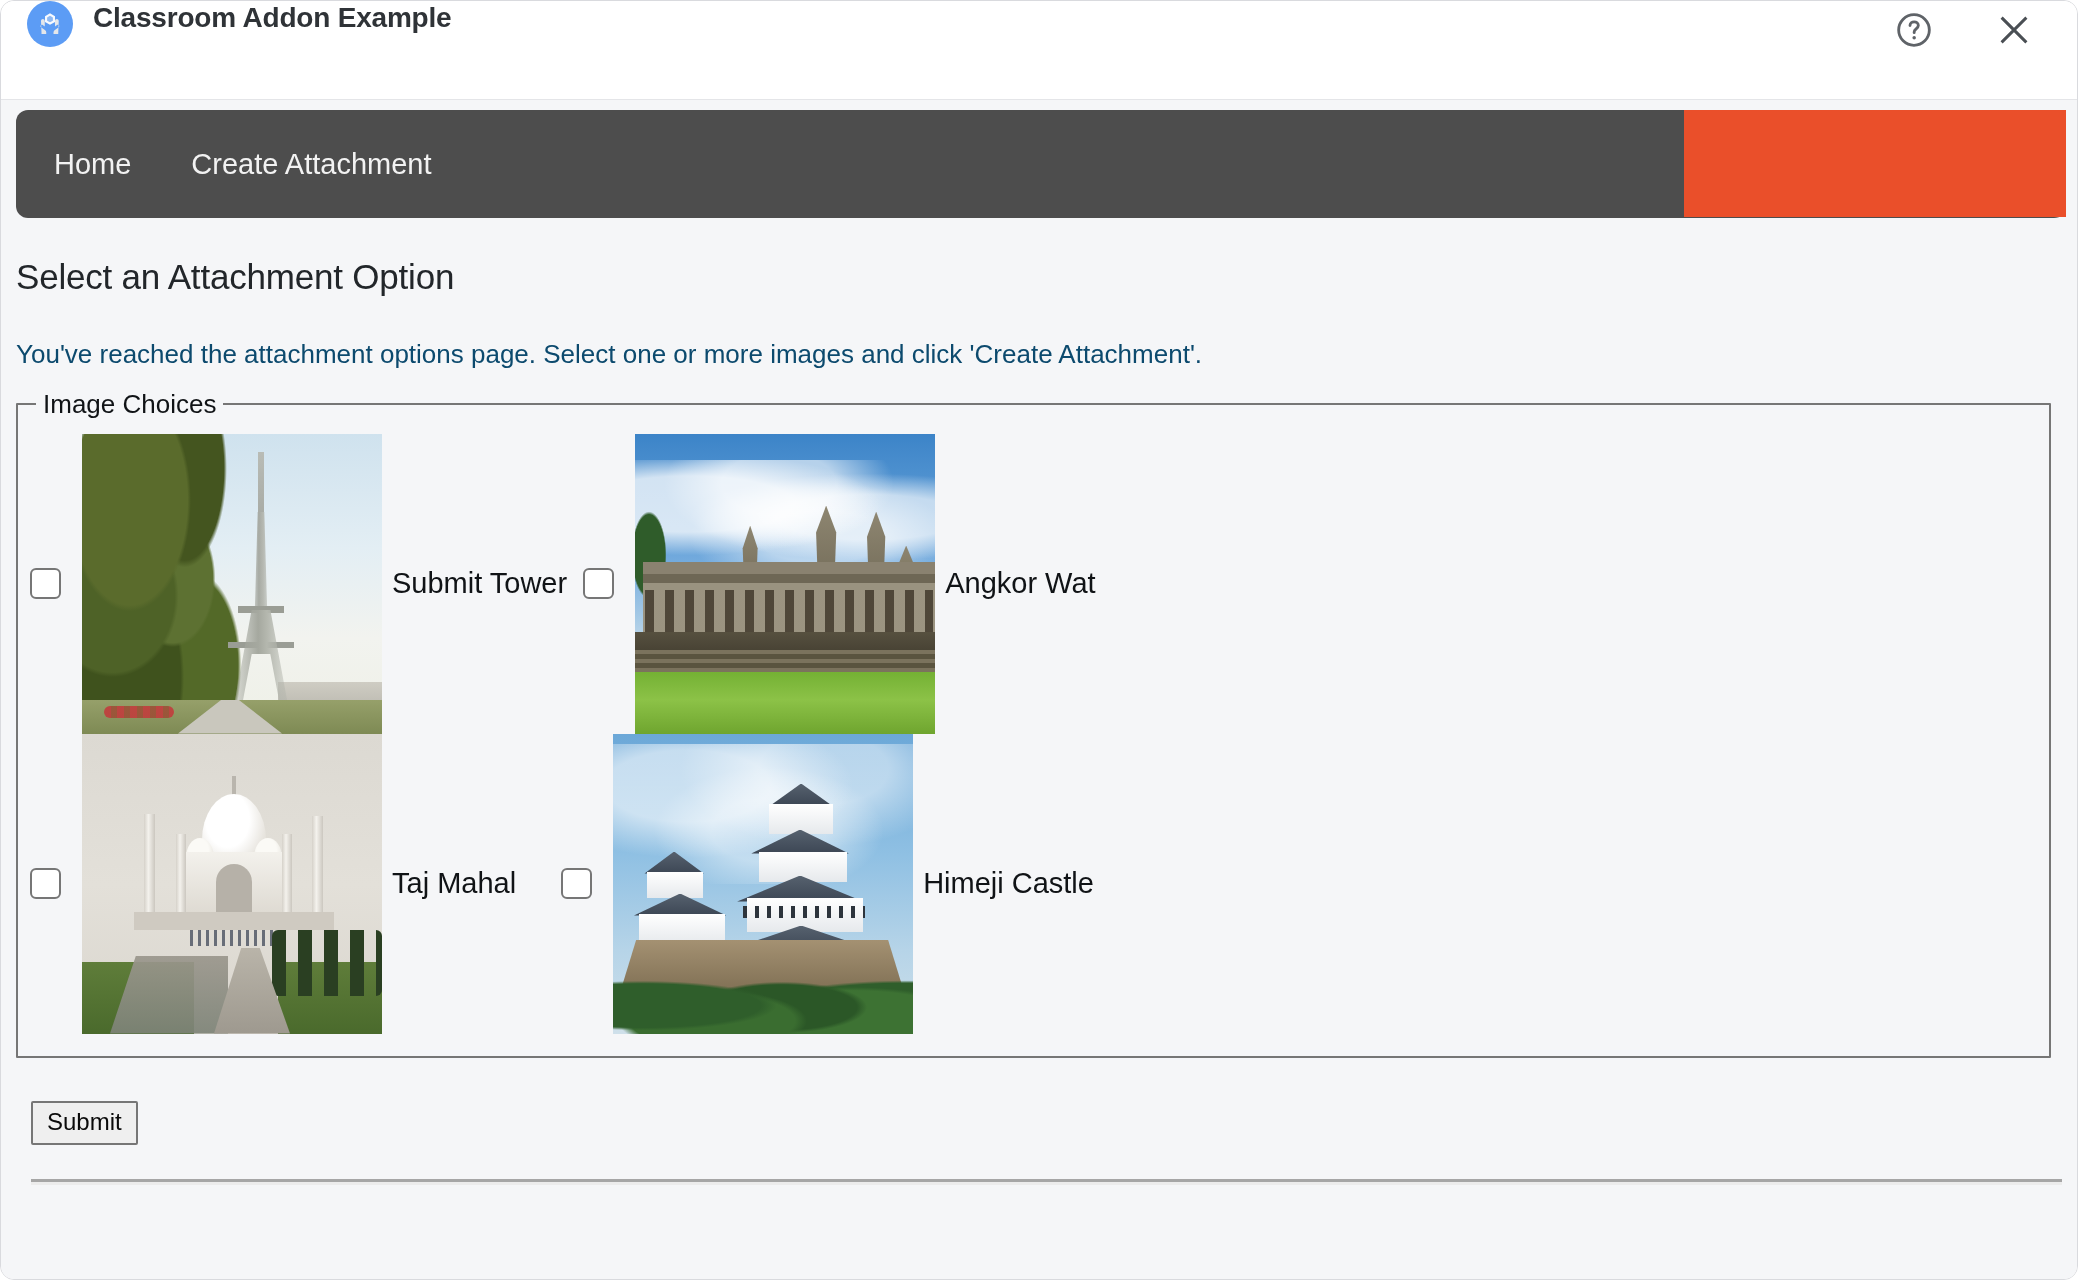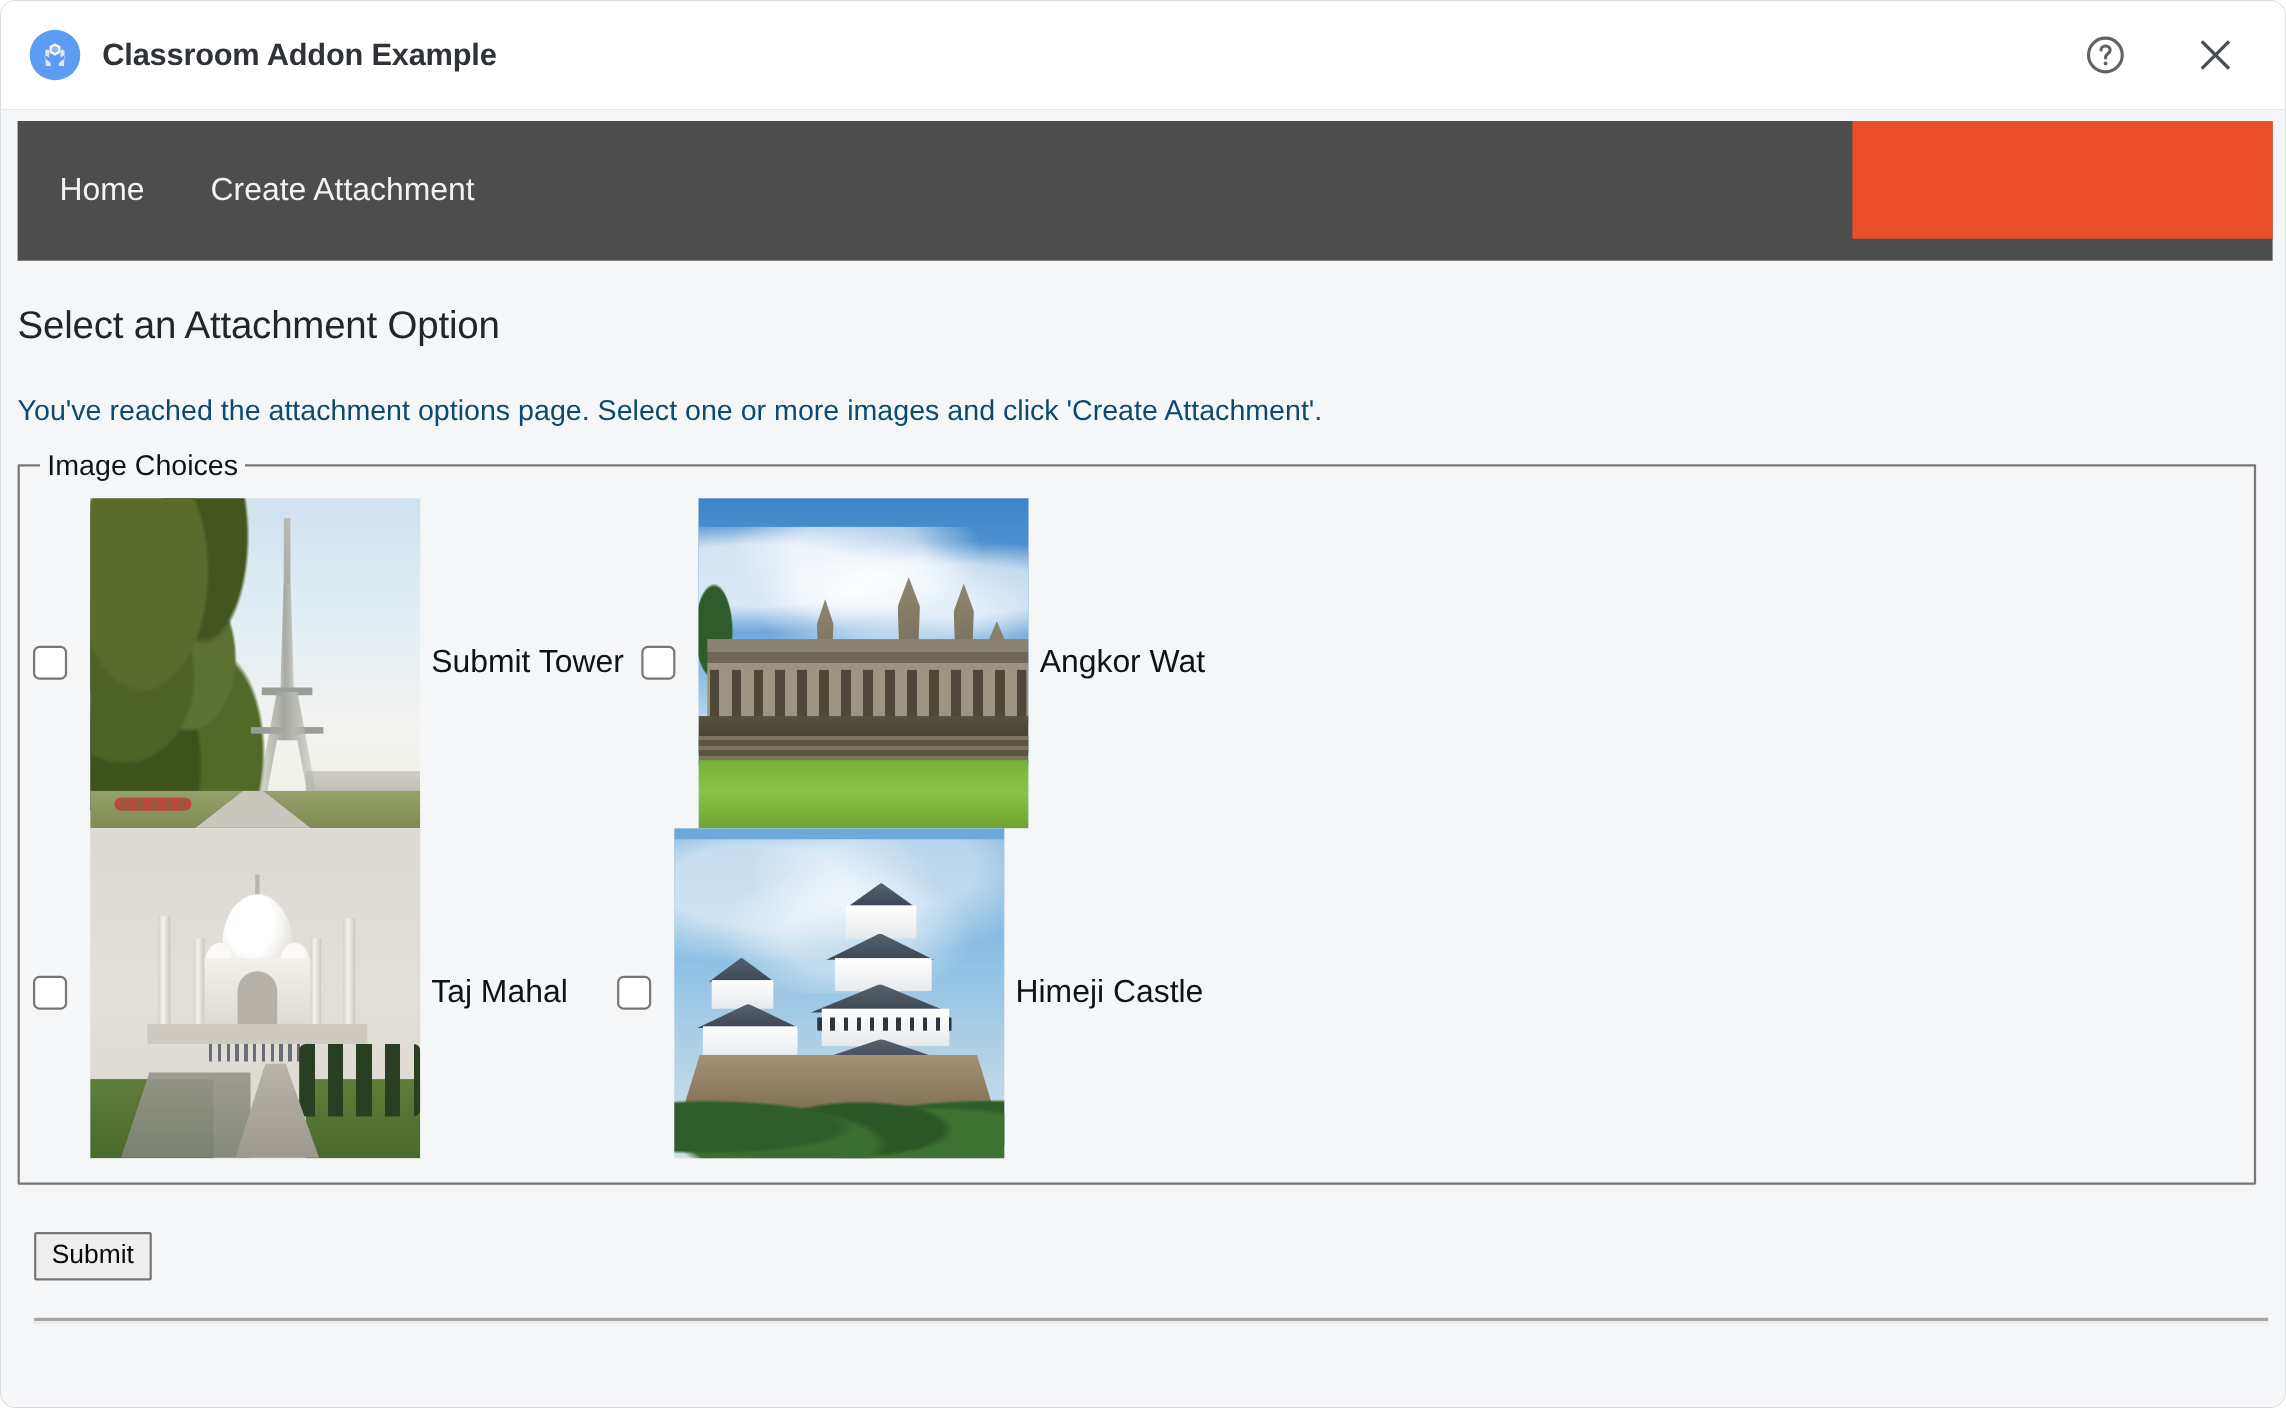--- a/index.html
+++ b/index.html
@@ -24,21 +24,21 @@
     flex-direction: column;
   }
 
   
   #titlebar {
     height: 99px;
     flex: 0 0 99px;
     background: #ffffff;
     border-bottom: 1px solid #e4e5e8;
     display: flex;
-    align-items: center;
+    align-items: flex-start;
     padding: 0 34px 0 26px;
   }
   #app-icon {
     width: 46px; height: 46px;
     border-radius: 50%;
     background: #5c9cf5;
     flex: 0 0 46px;
     display: flex; align-items: center; justify-content: center;
     margin-right: 20px;
   }
@@ -74,25 +74,26 @@
     background: #f5f6f8;
     position: relative;
     padding: 0;
     overflow: hidden;
   }
 
   
   #navbar {
     margin: 10px 0 0 15px;
     width: 2050px;
-    height: 127px;
+    height: 108px;
     background: #4d4d4d;
     display: flex;
     align-items: center;
     position: relative;
+    border-radius: 12px;
   }
   .nav-link {
     color: #f2f2f2;
     font-size: 29px;
     text-decoration: none;
     cursor: pointer;
     line-height: 1;
     white-space: nowrap;
   }
   #nav-home { margin-left: 38px; }

